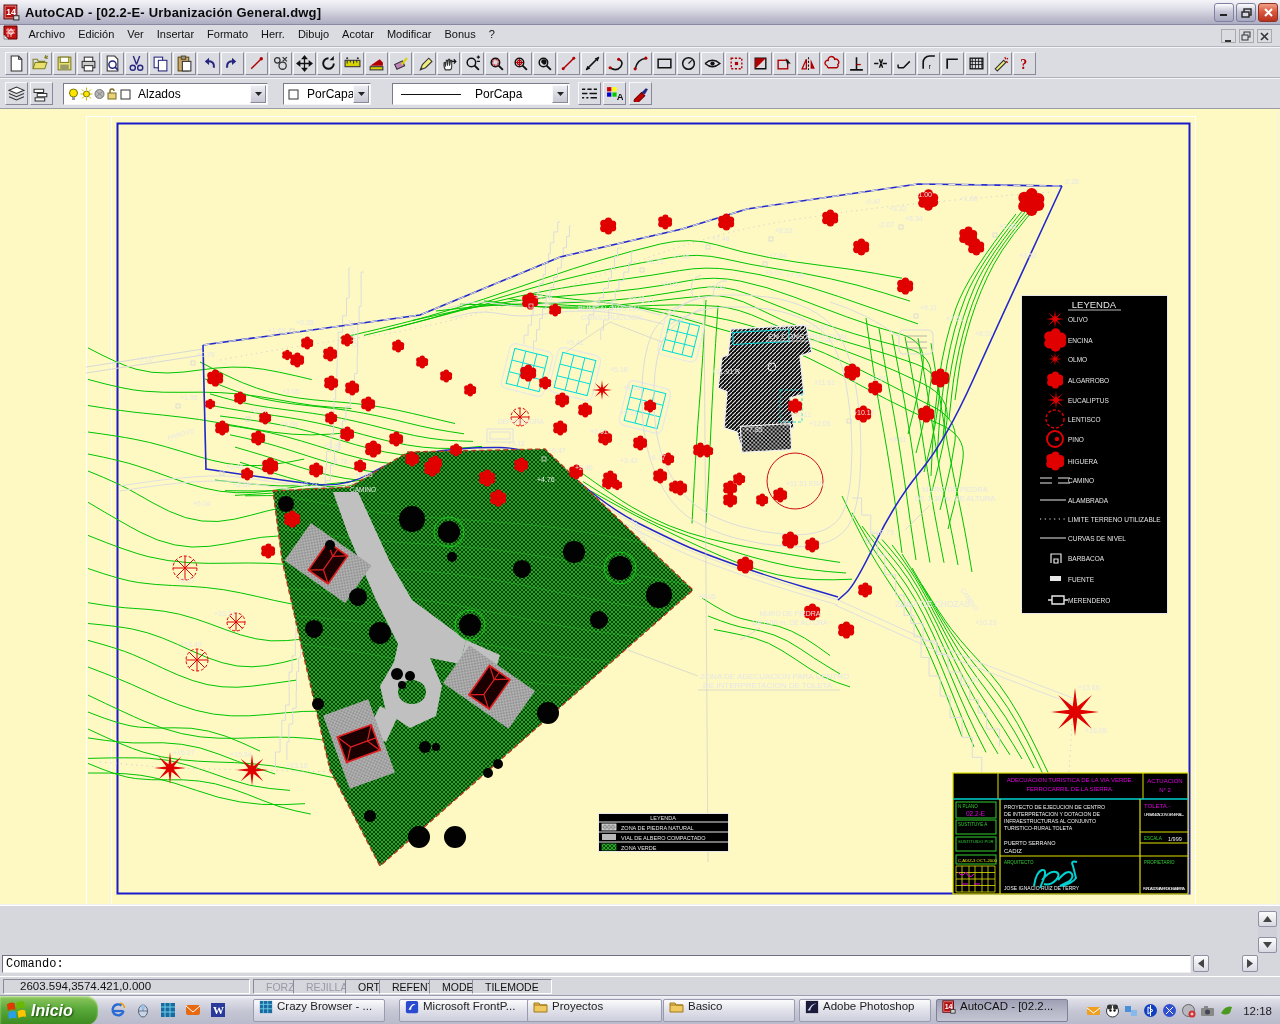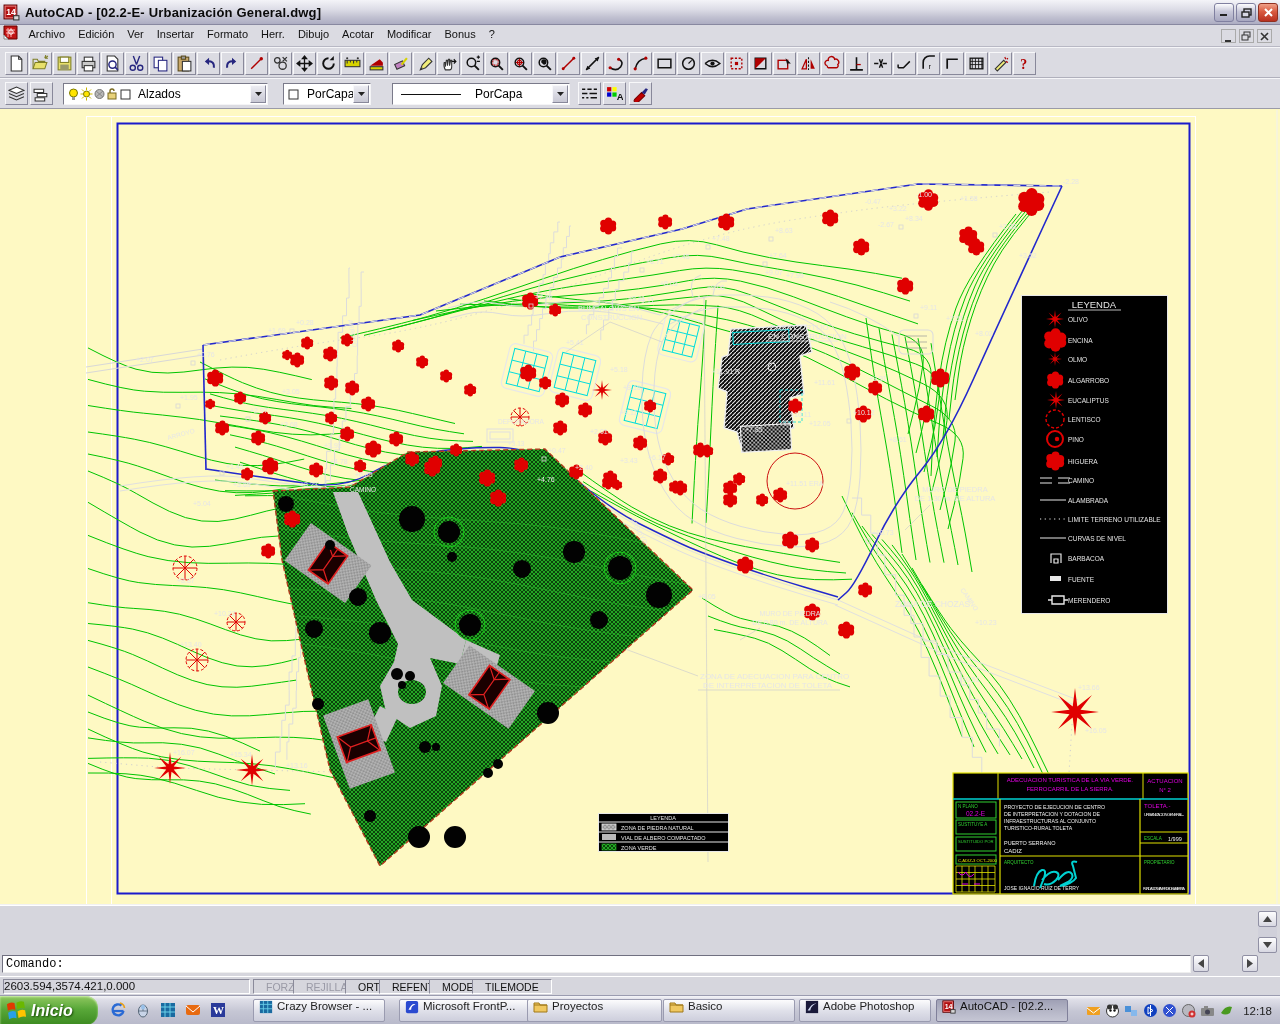--- a/index.html
+++ b/index.html
@@ -23,21 +23,21 @@
 .canvas{position:absolute;left:0;top:109px;width:1280px;height:796px;background:#fef9c3}
 .cmdwrap{position:absolute;left:0;top:905px;width:1280px;height:71px;background:#d6d6dd;border-top:1px solid #fff}
 .cmdhist{position:absolute;left:2px;top:5px;width:1253px;height:42px;background:#fff;border:1px solid;border-color:#707080 #eee #eee #707080;
  font-family:"Liberation Mono",monospace;font-size:12px;color:#000;line-height:13.5px;padding:1px 3px}
 .vsb{position:absolute;right:3px;top:5px;width:19px;height:42px;background:#d0d0da}
 .sbtn{position:absolute;left:0;width:19px;height:16px;background:linear-gradient(to bottom,#fdfdfe,#d8d8e2);border:1px solid #9090a4;border-radius:2px;display:flex;align-items:center;justify-content:center;font-size:9px;color:#333}
 .cmdline{position:absolute;left:2px;top:49px;width:1189px;height:18px;background:#fff;border:1px solid;border-color:#707080 #eee #eee #707080;
  font-family:"Liberation Mono",monospace;font-size:12px;color:#000;padding:1px 3px}
 .hsb{position:absolute;left:1193px;top:49px;width:65px;height:18px}
 .statusbar{position:absolute;left:0;top:976px;width:1280px;height:19px;background:#d6d6dd;border-top:1px solid #fff;font-size:12px;display:flex;align-items:center}
-.coord{position:absolute;left:3px;top:2px;width:247px;height:15px;border:1px solid;border-color:#8a8a9a #fff #fff #8a8a9a;padding-left:0;font-size:11.5px;color:#111;background:#d6d6dd}
+.coord{position:absolute;left:3px;top:2px;width:247px;height:15px;border:1px solid;border-color:#8a8a9a #fff #fff #8a8a9a;padding-left:16px;font-size:11.5px;color:#111;background:#d6d6dd}
 .tog{position:absolute;top:2px;height:15px;border:1px solid;border-color:#8a8a9a #fff #fff #8a8a9a;padding:0 12px;font-size:10.5px;line-height:14px;color:#111;background:#d6d6dd}
 .tog.off{color:#9a9aa6}
 .taskbar{position:absolute;left:0;top:995px;width:1280px;height:29px;background:linear-gradient(to bottom,#f6f6f9 0%,#dfdfe8 12%,#c5c6d4 55%,#b9bacb 100%);border-top:1px solid #9b9cb0}
 .start{position:absolute;left:0;top:0;width:98px;height:29px;border-radius:0 12px 12px 0;
  background:linear-gradient(to bottom,#90c860 0%,#59a839 45%,#3c8a20 100%);box-shadow:inset 0 1px 2px #d0f0b0;
  display:flex;align-items:center;color:#fff;font-weight:bold;font-style:italic;font-size:16px}
 .tbutton{position:absolute;top:3px;height:23px;border-radius:2px;border:1px solid #9a9bb0;
  background:linear-gradient(to bottom,#fcfcfd,#e0e1ea 50%,#cdcedc);display:flex;align-items:flex-start;font-size:11.5px;color:#222;overflow:hidden;white-space:nowrap}
 .tbutton.active{background:linear-gradient(to bottom,#9fa0b5,#b8b9c9 60%,#c5c6d4);border-color:#80809a;color:#111}
 .clock{position:absolute;right:8px;top:0;height:29px;display:flex;align-items:center;font-size:11.5px;color:#222}

